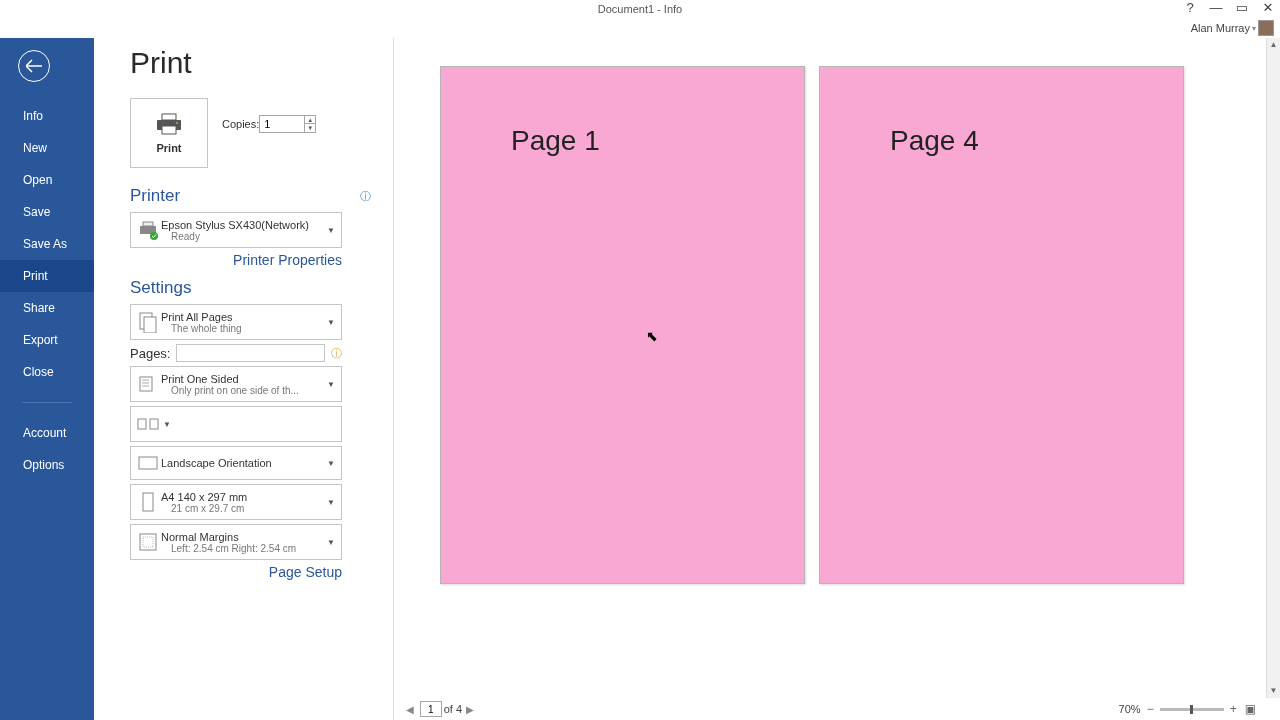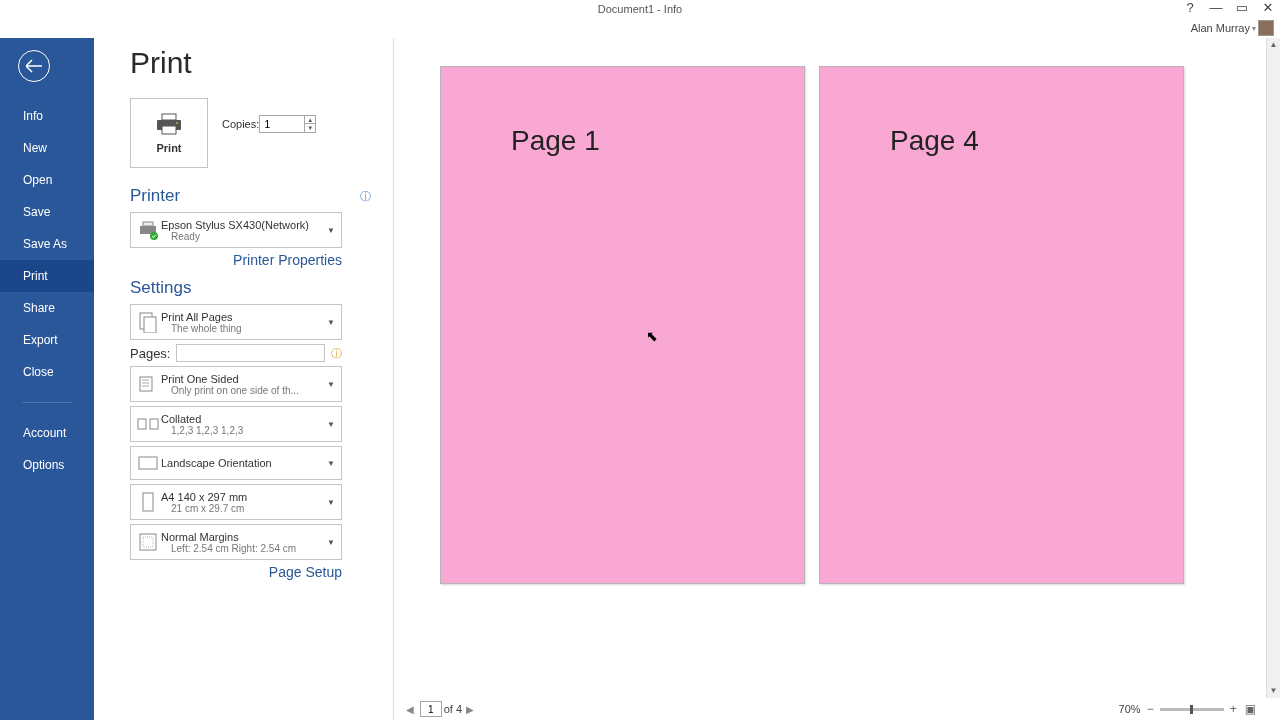--- a/index.html
+++ b/index.html
@@ -198,24 +198,20 @@
         <span class="caret">▼</span>
       </div>
 
       <div class="combo">
         <div class="icn">
             <svg width="24" height="18" viewBox="0 0 24 18">
               <rect x="2" y="4" width="8" height="10" fill="#fff" stroke="#888"></rect>
               <rect x="14" y="4" width="8" height="10" fill="#fff" stroke="#888"></rect>
             </svg>
           </div>
-        <div class="txt">
-          <div class="ttl">Collated</div>
-          <div class="sub">1,2,3    1,2,3    1,2,3</div>
-        </div>
         <span class="caret">▼</span>
       </div>
 
       <div class="combo single">
         <div class="icn">
             <svg width="22" height="16" viewBox="0 0 22 16">
               <rect x="2" y="2" width="18" height="12" fill="#fff" stroke="#888"></rect>
             </svg>
           </div>
         <div class="txt">

